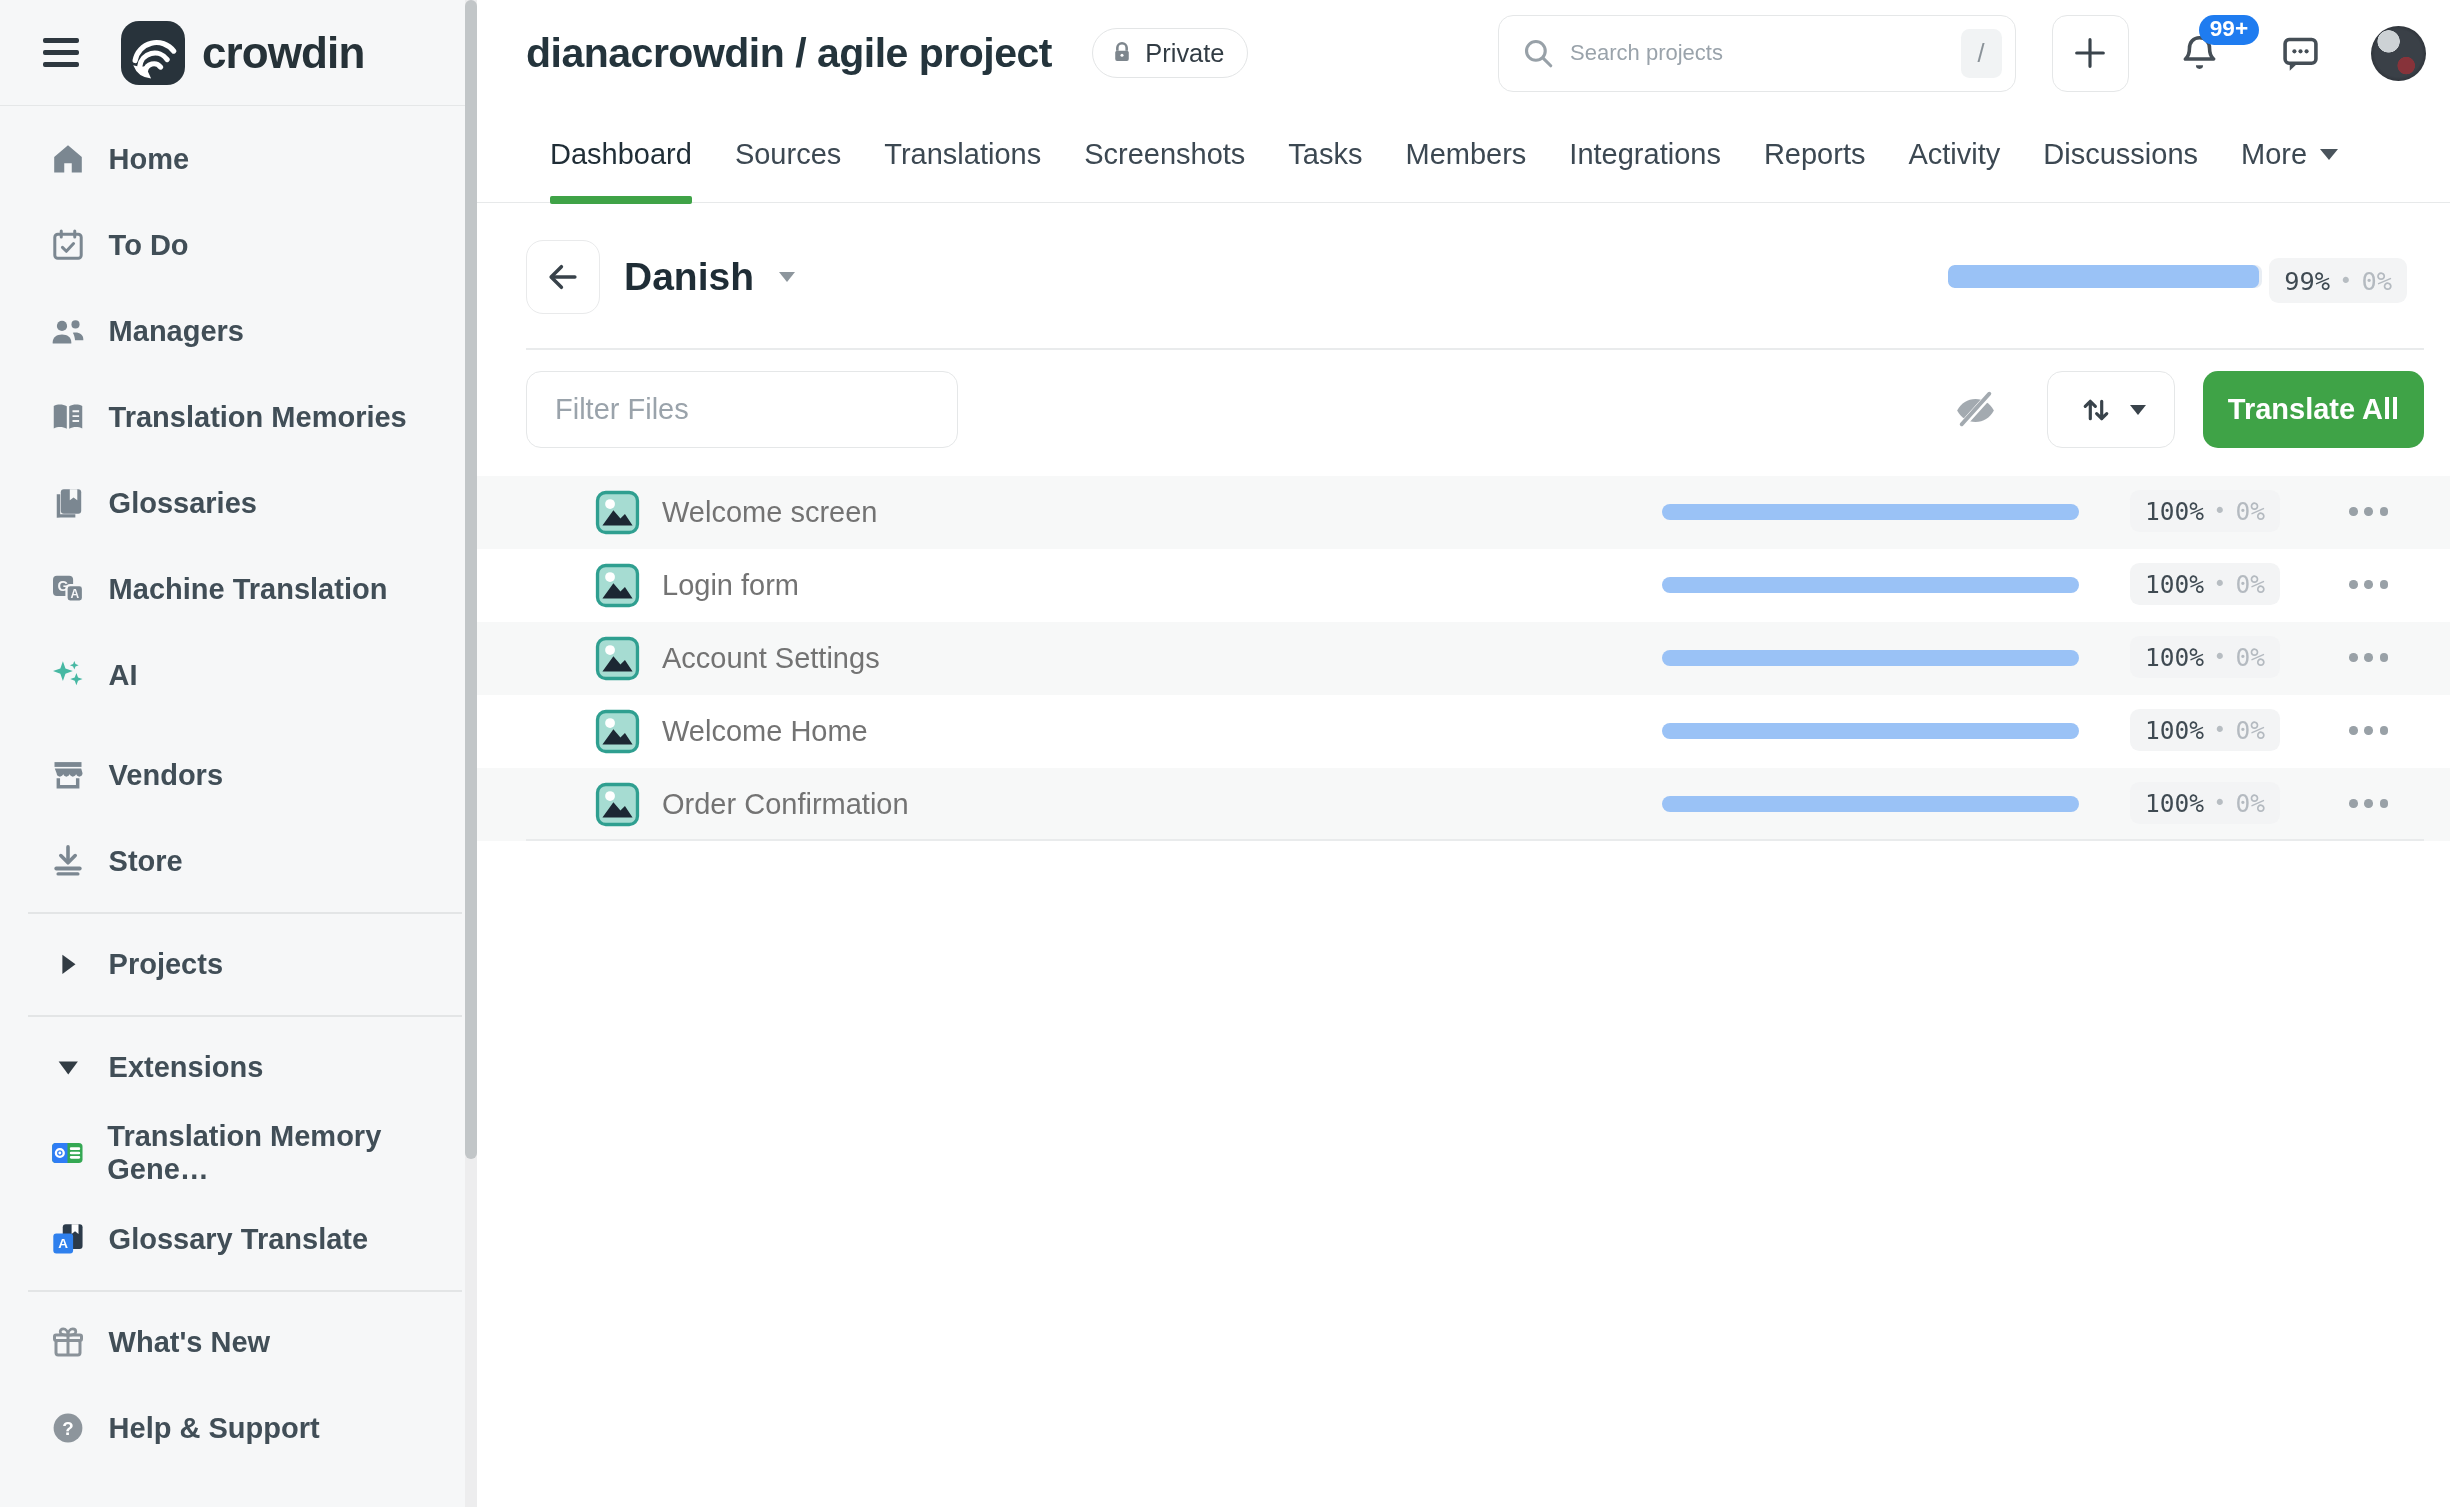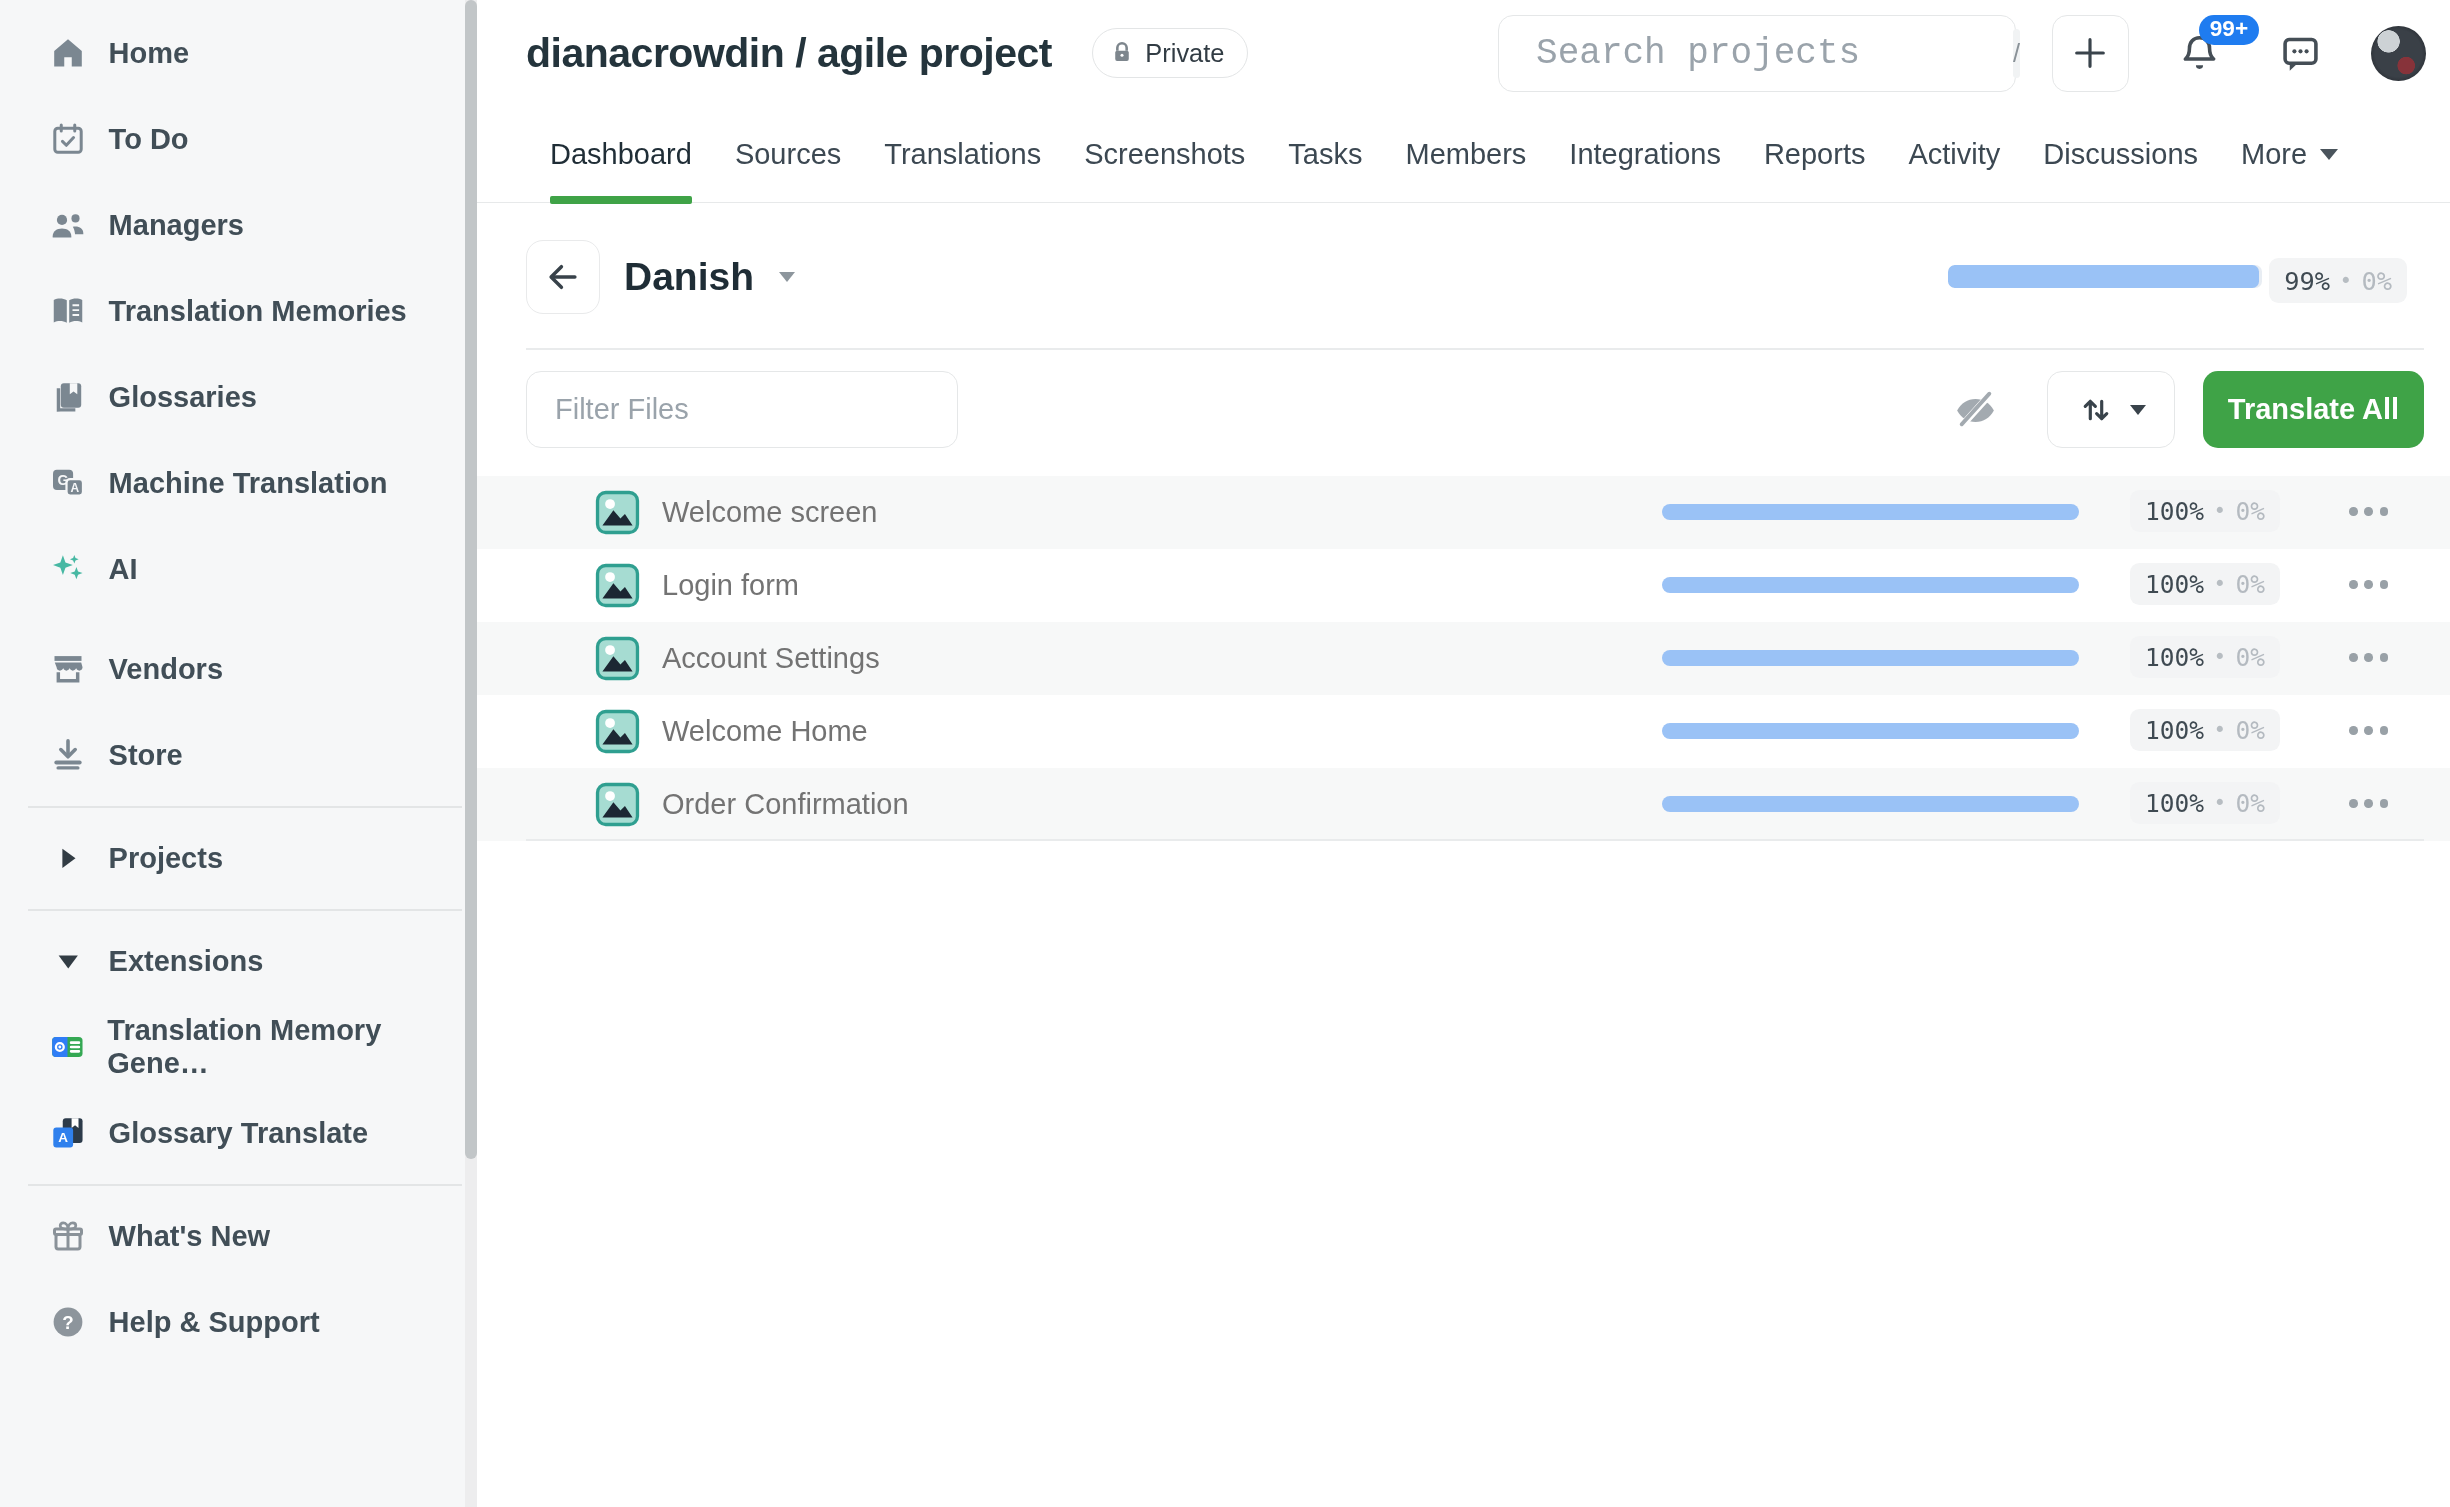--- a/index.html
+++ b/index.html
@@ -29,21 +29,21 @@
 
   .main-header { position:absolute; left:0; top:0; width:100%; height:106px; }
   .title-wrap { position:absolute; left:49px; top:0; height:106px; display:flex; align-items:center; gap:40px; }
   .page-title { font-size:41px; font-weight:700; color:#24343c; letter-spacing:-0.5px; }
   .privacy-pill { display:flex; align-items:center; gap:9.4px; border:1.9px solid #e3e5e6; border-radius:941px; padding:9.4px 22.6px 9.4px 15px; font-size:25.4px; color:#323c44; background:#fff; }
   .privacy-pill .ic { width:28px; height:28px; }
 
   .hdr-right { position:absolute; right:24.5px; top:0; height:106px; display:flex; align-items:center; }
   .search-box { position:relative; width:518px; height:77px; border:1.9px solid #e5e7e8; border-radius:15px; background:#fff; display:flex; align-items:center; }
   .search-box .ic { width:34px; height:34px; margin-left:22.6px; }
-  .search-input { border:none; outline:none; flex:1; height:100%; font-size:36px; color:#333; padding:0 15px; background:transparent; font-family:Liberation Mono, monospace; }
+  .search-input { border:none; outline:none; flex:1; height:100%; font-size:22px; color:#333; padding:0 15px; background:transparent; font-family:Liberation Sans, sans-serif; }
   .search-input::placeholder { color:#9aa3ab; }
   .slash-key { width:41px; height:49px; border-radius:8.5px; background:#f1f3f4; color:#8a9298; font-size:25.4px; display:flex; align-items:center; justify-content:center; margin-right:13px; }
   .plus-btn { width:77px; height:77px; border:1.9px solid #e5e7e8; border-radius:15px; background:#fff; display:flex; align-items:center; justify-content:center; margin-left:36px; cursor:pointer; }
   .plus-btn .ic { width:38px; height:38px; }
   .bell-wrap { position:relative; margin-left:49px; cursor:pointer; }
   .bell-wrap .ic { width:43px; height:43px; display:block; }
   .notif-badge { position:absolute; left:21px; top:-17px; background:#1f7cf0; color:#fff; font-size:22.6px; font-weight:700; padding:3.8px 11.3px; border-radius:941px; line-height:1; }
   .chat-wrap { margin-left:58px; cursor:pointer; }
   .chat-wrap .ic { width:43px; height:43px; display:block; }
   .avatar { width:55px; height:55px; border-radius:50%; margin-left:49px; cursor:pointer;
@@ -97,20 +97,38 @@
   .row-pill .pct-pill { padding:6.6px 15px; font-size:24.5px; }
   .dots { position:absolute; right:62px; top:31px; display:flex; gap:6.6px; cursor:pointer; }
   .dots i { width:8.5px; height:8.5px; border-radius:50%; background:#99a1a7; }
 </style>
 </head>
 <body>
 
 <div class="screen">
 
   <aside class="sidebar">
+    <div class="sb-header">
+      <div class="hamburger">
+          <span></span>
+          <span></span>
+          <span></span>
+        </div>
+      <div class="logo">
+        <div class="logo-mark">
+          <svg viewBox="0 0 68 68" width="64" height="64">
+            <path d="M15 42 A23 23 0 0 1 56 32" fill="none" stroke="#fff" stroke-width="5.5" stroke-linecap="round"></path>
+            <path d="M20 48 A16 16 0 0 1 49 41" fill="none" stroke="#fff" stroke-width="5.5" stroke-linecap="round"></path>
+            <path d="M26 53 A9 9 0 0 1 42 49" fill="none" stroke="#fff" stroke-width="5.5" stroke-linecap="round"></path>
+            <path d="M13 47 Q18 60 32 61 L26 48 Q19 49 13 47 Z" fill="#fff"></path>
+          </svg>
+        </div>
+        <span class="logo-word">crowdin</span>
+      </div>
+    </div>
 
     <nav class="nav">
       <div class="nav-item">
         <svg class="ic" viewBox="0 0 24 24">
             <path d="M12 2.8 2.8 10.6V21h6.7v-6.2h5V21h6.7V10.6Z" fill="#7b8791"></path>
           </svg>
         <span>Home</span>
       </div>
       <div class="nav-item">
         <svg class="ic" viewBox="0 0 24 24">

